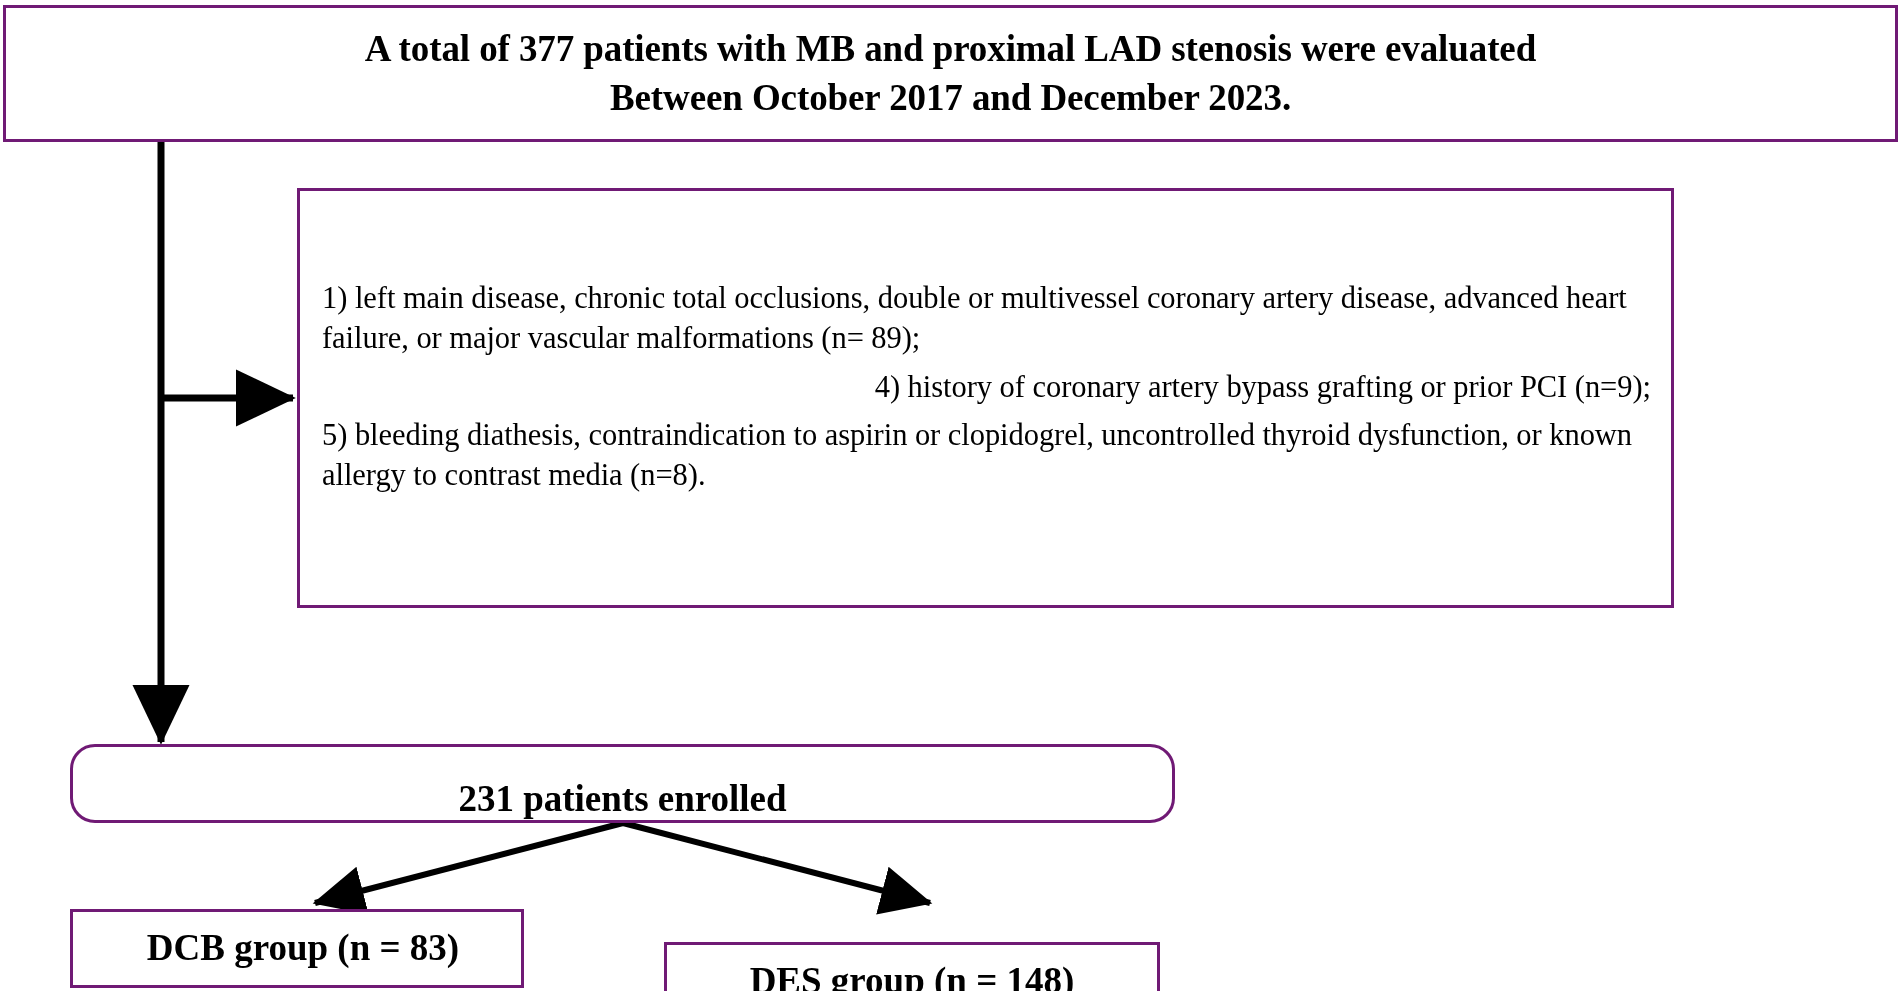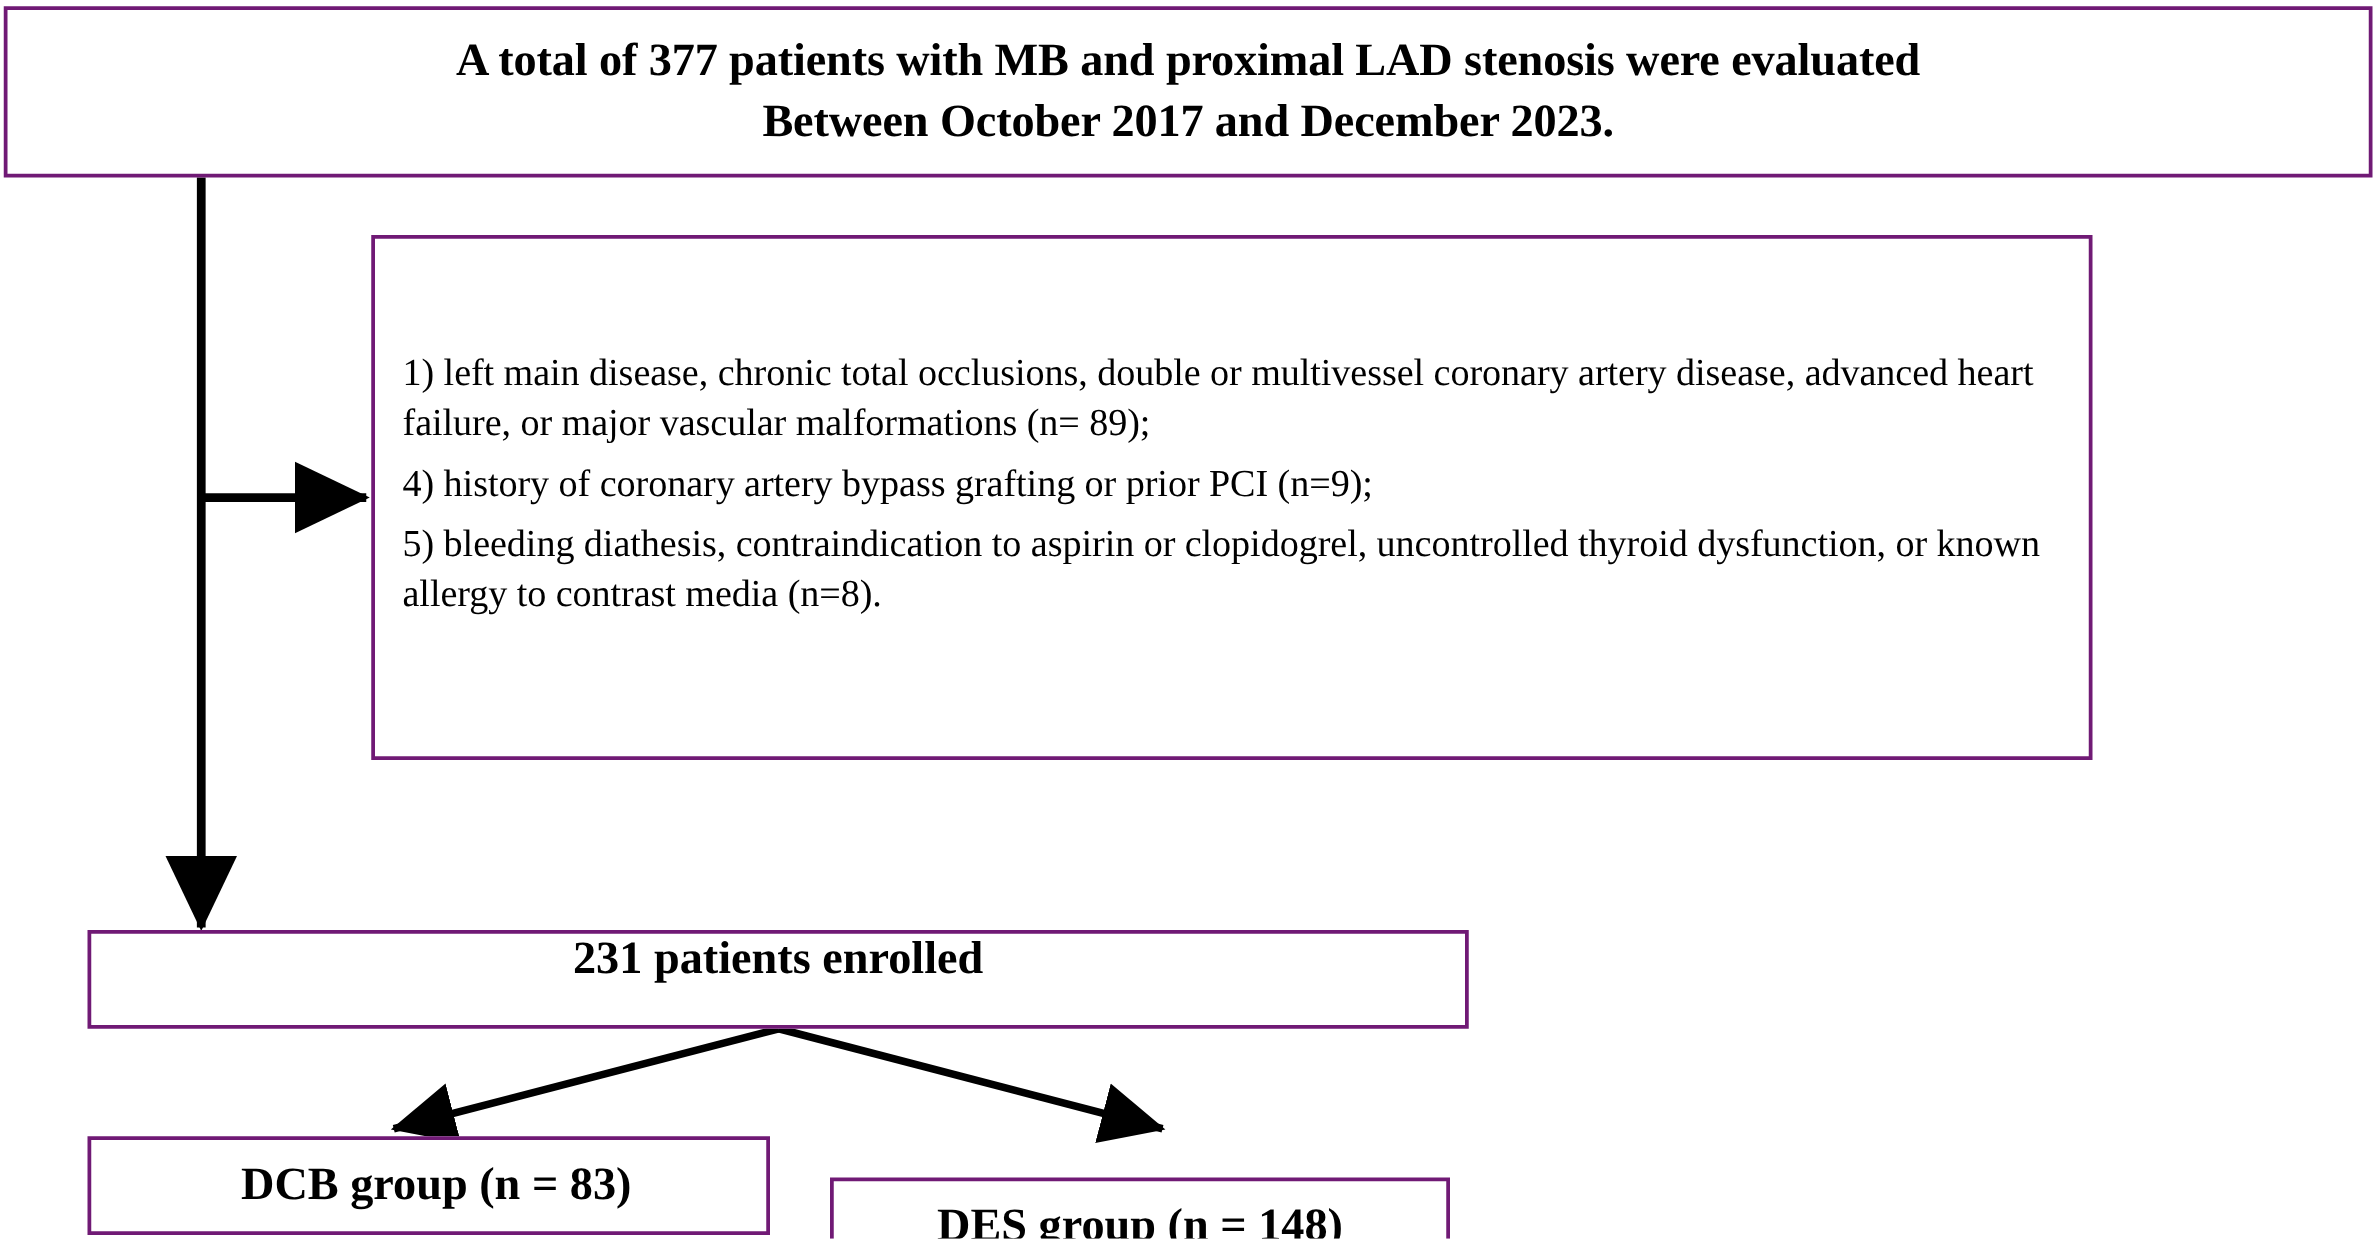--- a/index.html
+++ b/index.html
@@ -63,41 +63,43 @@
   #box-exclusions {
     left: 297px;
     top: 188px;
     width: 1377px;
     height: 420px;
     border-width: 3px;
     padding: 8px 20px 14px 22px;
     display: flex;
     flex-direction: column;
     justify-content: center;
+    align-items: flex-end;
   }
   .exclusion-item {
     font-size: 30.5px;
     line-height: 1.30;
     text-align: left;
     margin: 0 0 9px 0;
     letter-spacing: -0.05px;
   }
   .exclusion-item:last-child {
     margin-bottom: 15px;
   }
 
   
   #box-enrolled {
     left: 70px;
     top: 744px;
     width: 1105px;
     height: 79px;
     display: flex;
-    align-items: flex-start;
+    align-items: flex-end;
     justify-content: center;
+    border-radius: 25px;
   }
   #box-enrolled .node-text {
     font-weight: bold;
     font-size: 37px;
     line-height: 1.1;
     text-align: center;
   }
 
   
   .arm-box {
@@ -109,21 +111,21 @@
   .arm-box .node-text {
     font-weight: bold;
     font-size: 37px;
     line-height: 1.1;
     text-align: center;
     white-space: nowrap;
   }
   #box-arm-dcb {
     left: 70px;
     top: 909px;
-    width: 546px;
+    width: 454px;
     padding-left: 12px;
   }
   #box-arm-des {
     left: 664px;
     top: 909px;
     width: 496px;
     margin-top: 33px;
   }
 </style>
 </head>

